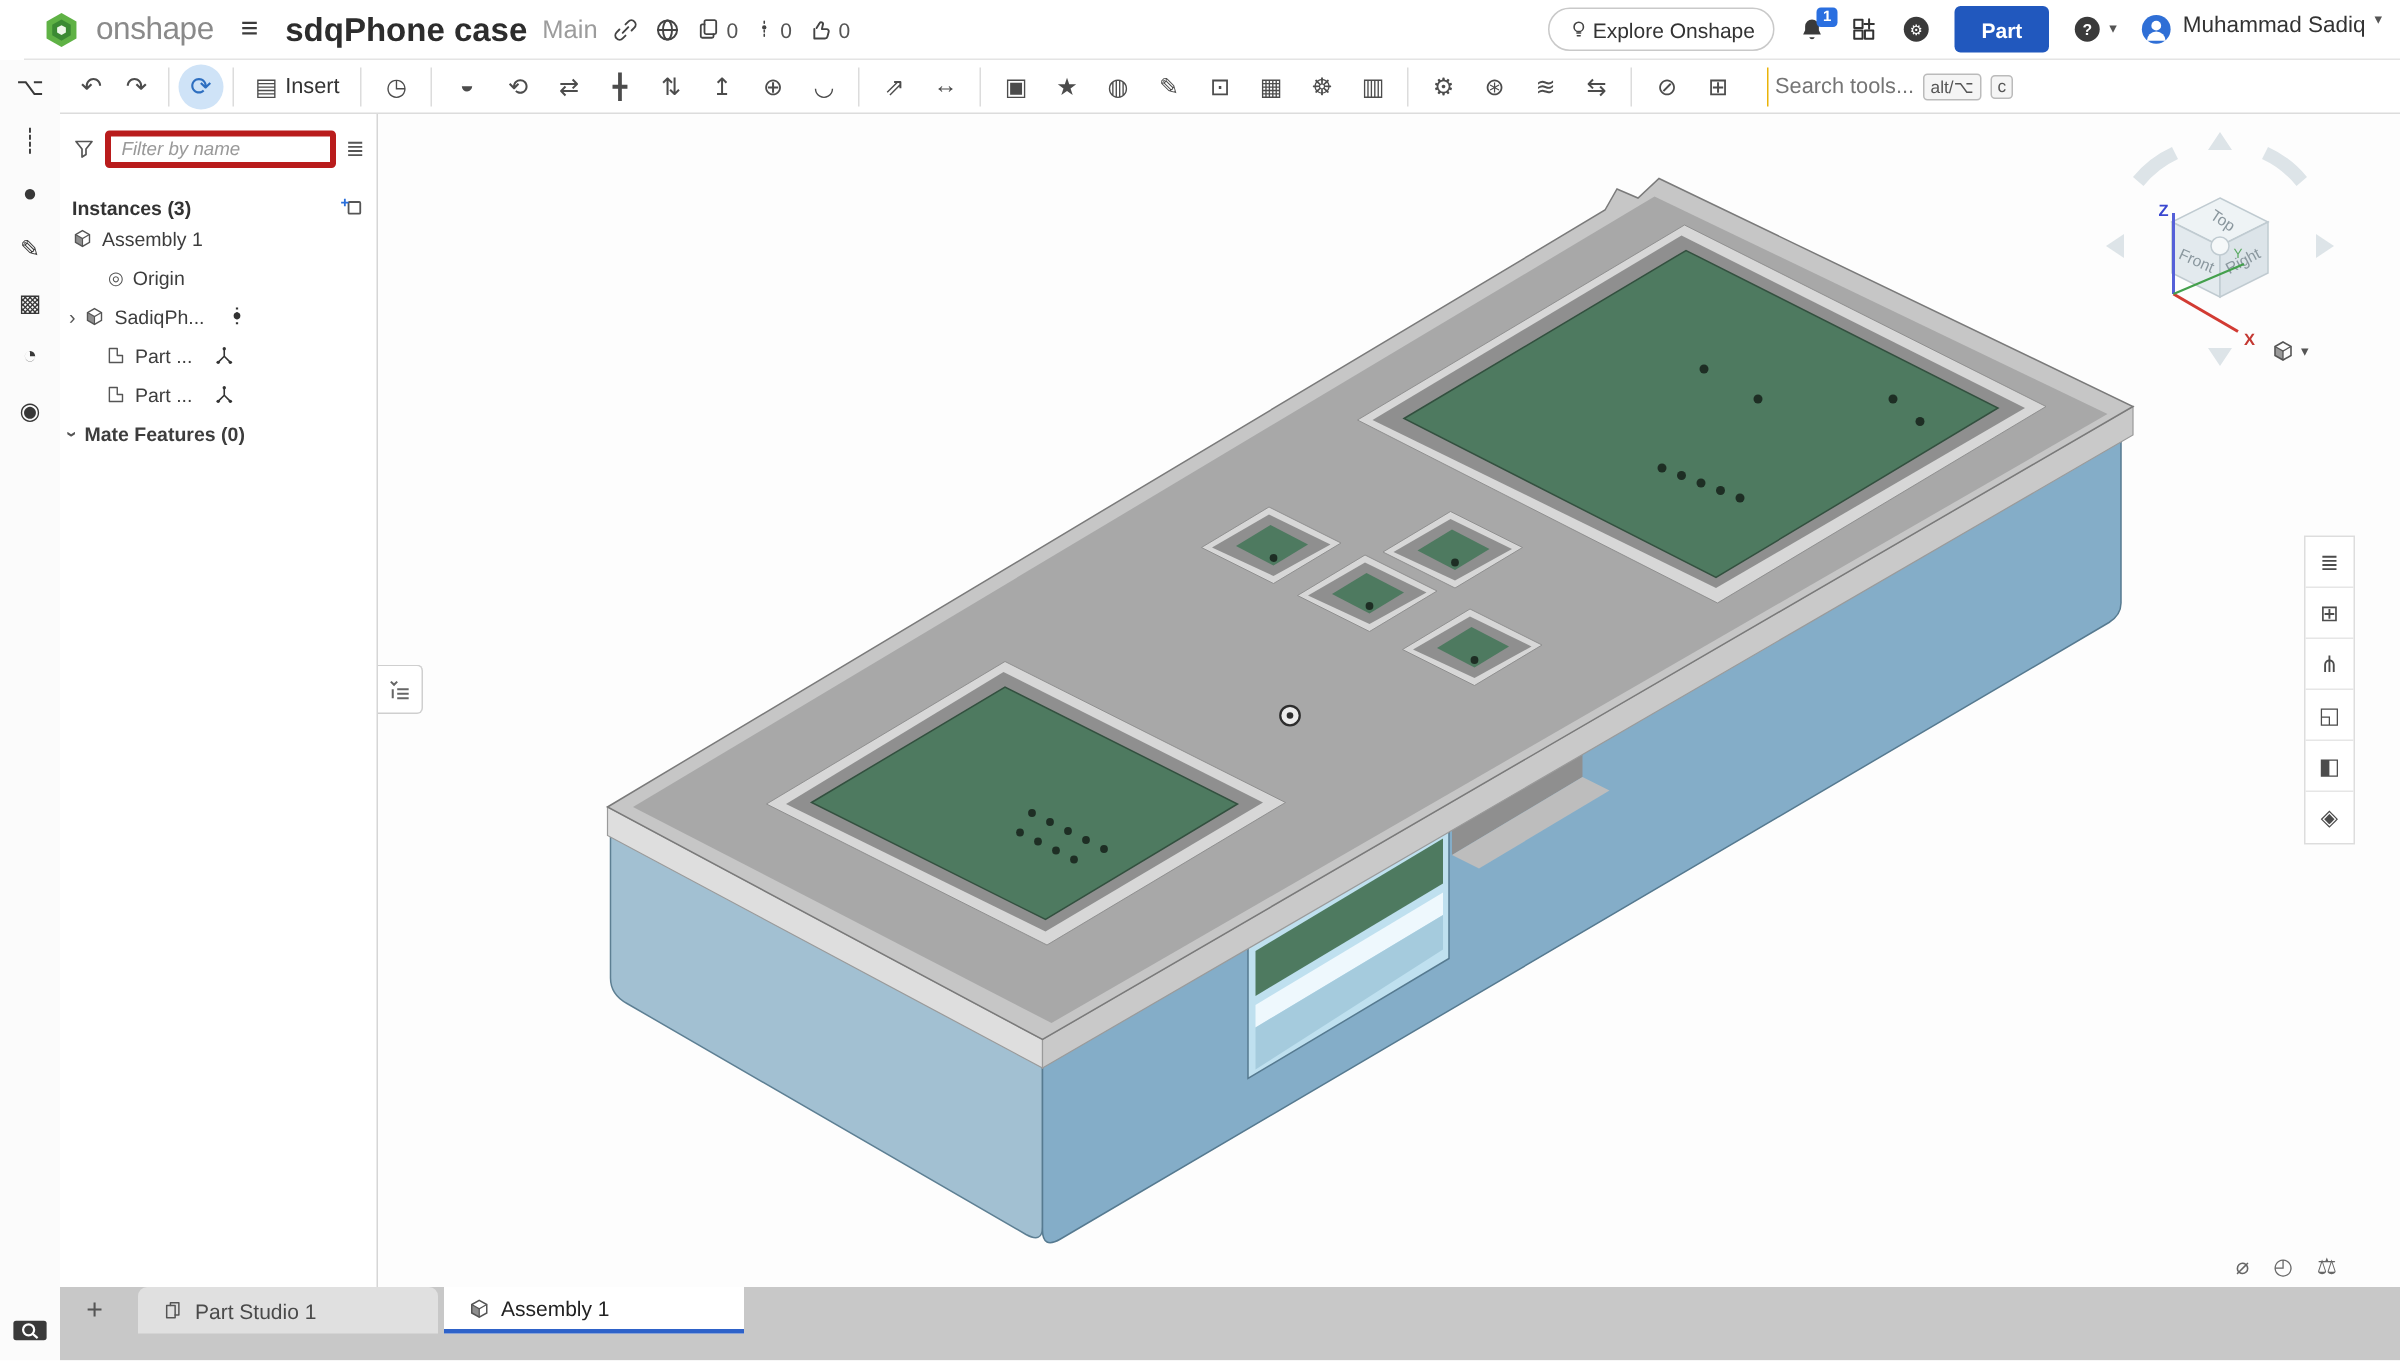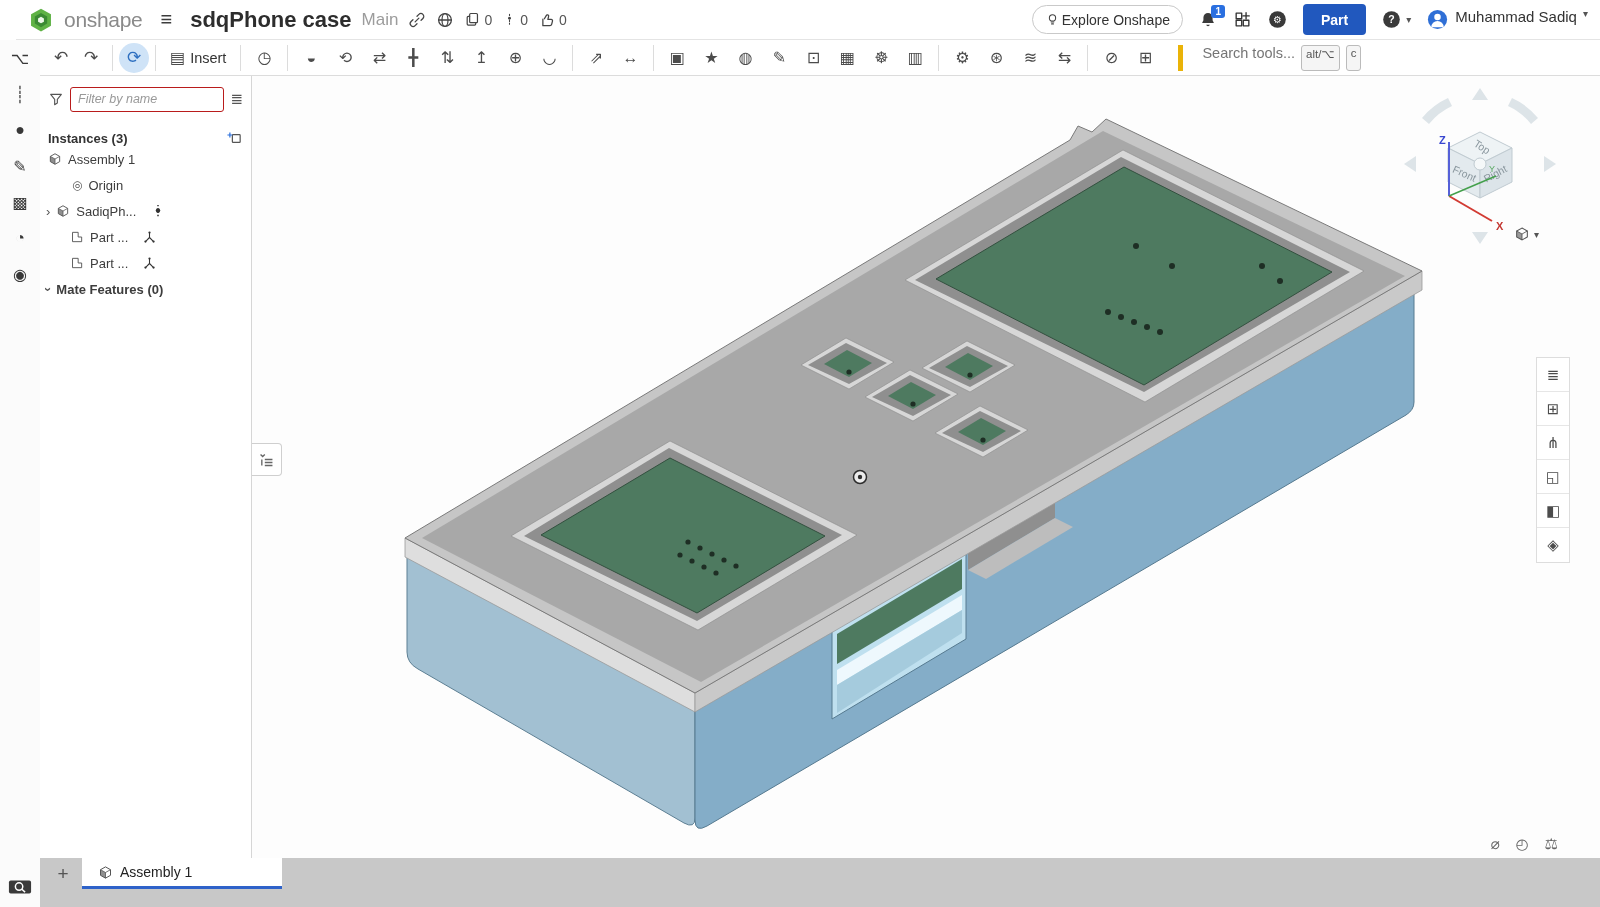--- a/index.html
+++ b/index.html
@@ -36,37 +36,37 @@
         color:#4c4c4c;cursor:pointer}
   .tbtn.active{background:#cfe3f7;color:#2e6fc0;border-radius:50%}
   .tdiv{width:1px;height:26px;background:#dcdcdc;margin:0 6px}
   .insert-btn{display:flex;align-items:center;gap:5px;height:30px;padding:0 8px;font-size:14.5px;
         color:#333;cursor:pointer}
   .tools-host{display:flex;align-items:center}
   .ticon{width:34px;height:30px;display:flex;align-items:center;justify-content:center;font-size:16px;
         color:#4c4c4c;cursor:pointer;position:relative}
   .ticon.sep{margin-right:13px}
   .ticon.sep::after{content:"";position:absolute;right:-7px;top:2px;height:26px;width:1px;background:#dcdcdc}
-  .search-tools{display:flex;gap:6px;padding:0 19px;border-left:5px solid #eab308;
+  .search-tools{display:flex;align-items:center;gap:6px;padding:0 4px;border-left:1px solid #eab308;
         height:26px;margin-left:16px;cursor:pointer}
   .search-label{font-size:14.5px;color:#757575;white-space:nowrap}
   .kbd{font-size:11.5px;color:#555;border:1px solid #bbb;background:#f5f5f5;border-radius:3px;padding:1px 4px}
 
   
   .rail{position:absolute;top:40px;left:0;bottom:0;width:40px;background:#fbfbfb;z-index:5;
         display:flex;flex-direction:column;align-items:center}
   .rail-item{width:40px;height:36px;display:flex;align-items:center;justify-content:center;font-size:16px;
         color:#383838;cursor:pointer}
   .rail-bottom{position:absolute;bottom:10px;left:0;width:40px;display:flex;justify-content:center;cursor:pointer}
 
   
   .panel{position:absolute;top:76px;left:40px;width:212px;bottom:49px;background:#fff;
          border-right:1px solid #d6d6d6;z-index:4;padding-top:8px}
   .filter-row{display:flex;align-items:center;gap:6px;padding:0 8px;height:30px}
-  .filter-input{flex:1;min-width:0;height:25px;border:1px solid #b91c1c;border-radius:3px;padding:0 7px;
+  .filter-input{flex:1;min-width:0;height:25px;border:4px solid #b91c1c;border-radius:3px;padding:0 7px;
          font-size:12.5px;font-family:inherit;color:#333}
   .filter-input::placeholder{font-style:italic;color:#999}
   .sec-hdr{display:flex;align-items:flex-end;height:28px;padding:0 8px;font-weight:700;font-size:13px;
          color:#333;margin-top:4px}
   .sec-hdr .spacer{flex:1}
   .tree-row{display:flex;align-items:center;height:26px;font-size:13px;color:#3d3d3d;gap:6px;cursor:pointer}
   .tree-label{white-space:nowrap}
   .chev{color:#555;font-size:13px}
   .chev.down{display:inline-block;transform:rotate(90deg)}
 
@@ -523,20 +523,27 @@
         <span>⌀</span>
 
         <span>◴</span>
 
         <span>⚖</span>
       </div>
   </div>
 
   <div class="tabbar">
     <span class="addtab">+</span>
+    <div class="tab" style="margin-left:14px">
+      <svg class="i" width="15" height="15" viewBox="0 0 24 24" style="stroke:#555;stroke-width:1.6">
+        <path d="M5 7 h9 v13 H5 Z"></path>
+          <path d="M9 7 V4 h9 v13 h-4"></path>
+      </svg>
+      <span>Part Studio 1</span>
+    </div>
     <div class="tab active">
       <svg width="15" height="15" viewBox="0 0 24 24">
         <polygon points="4,7.5 12,12 12,21 4,16.5" fill="#8f8f8f"></polygon>
         <polygon points="12,3 20,7.5 20,16.5 12,21 4,16.5 4,7.5" fill="none" stroke="#555" stroke-width="1.6"></polygon>
         <polyline points="4,7.5 12,12 20,7.5" fill="none" stroke="#555" stroke-width="1.3"></polyline>
         <line x1="12" y1="12" x2="12" y2="21" stroke="#555" stroke-width="1.3"></line>
       </svg>
       <span>Assembly 1</span>
     </div>
   </div>

